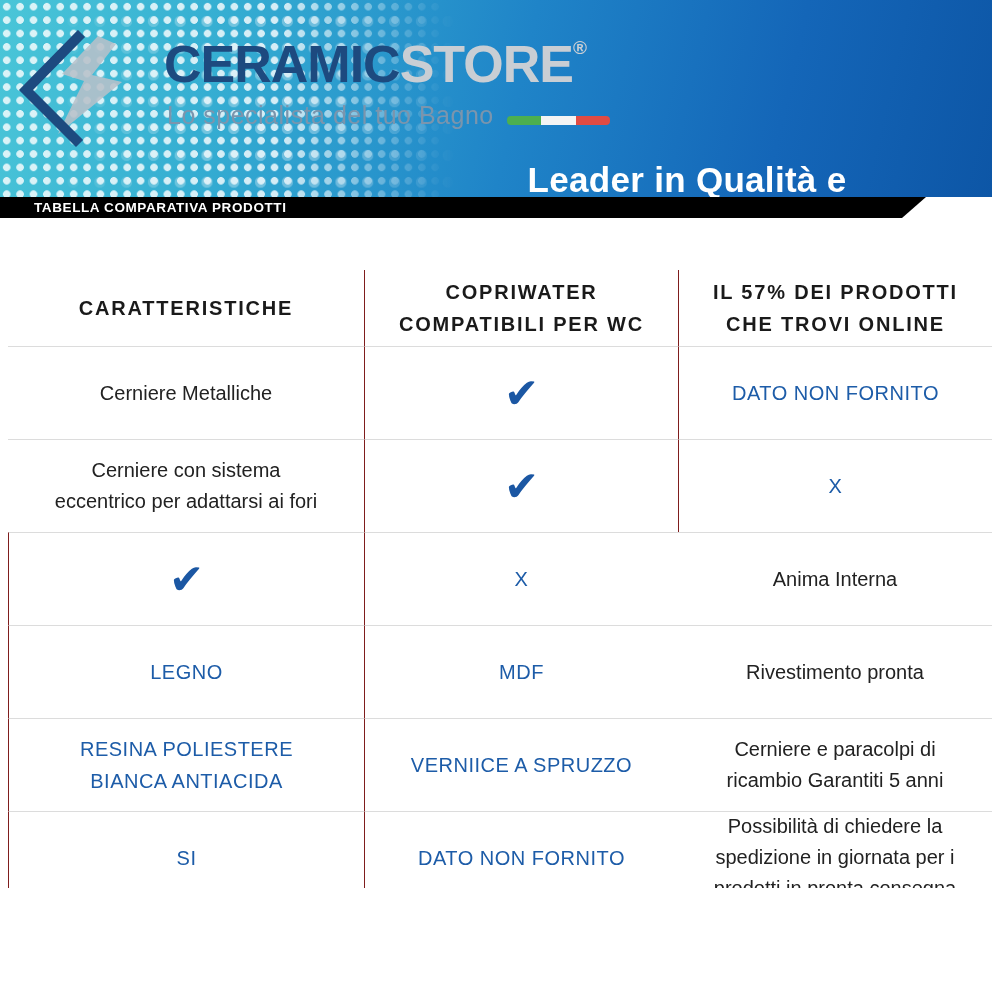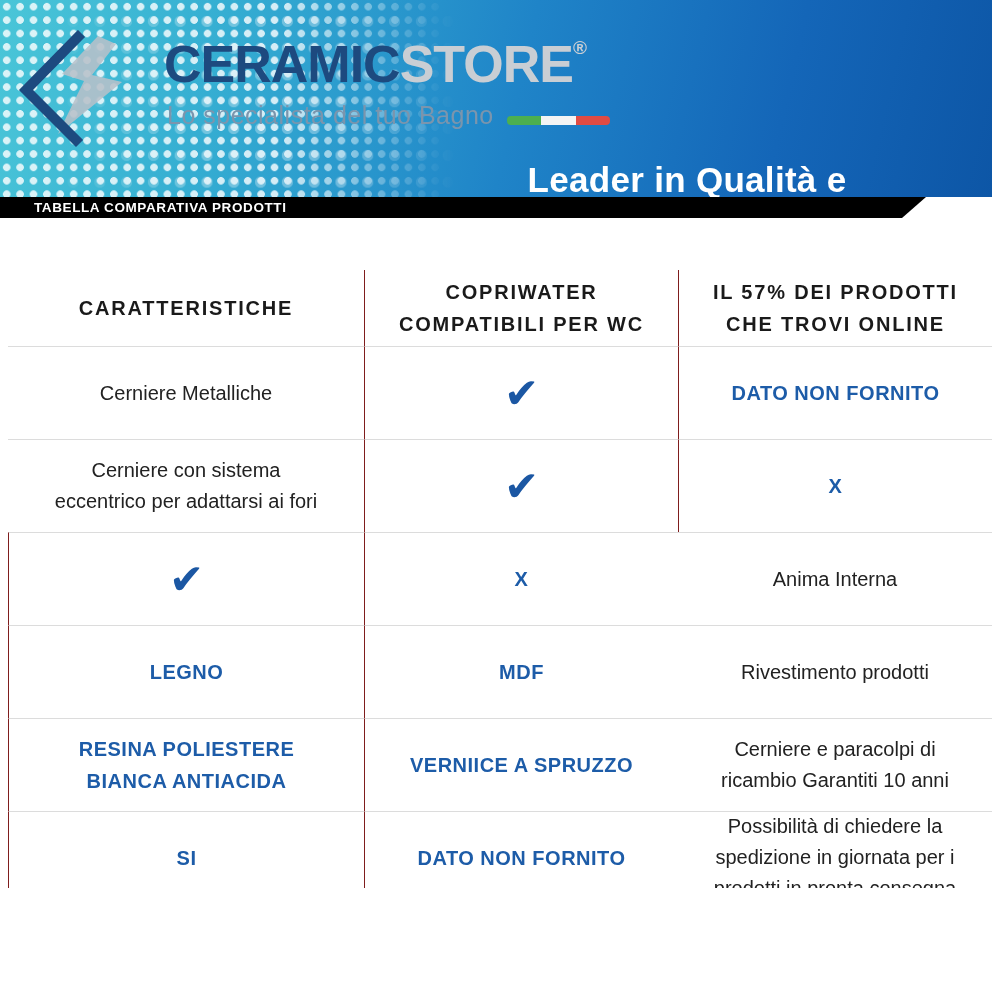--- a/index.html
+++ b/index.html
@@ -51,21 +51,21 @@
     position:absolute; left:8px; top:270px; width:984px;
     display:grid; grid-template-columns:356px 314px 314px;
     grid-template-rows:76px repeat(7,93px);
   }
   .cell { display:flex; align-items:center; justify-content:center; text-align:center; padding:0 22px; white-space:pre-line; }
   .c2, .c3 { border-left:1px solid #7f1d1d; }
   .data-row-cell { border-top:1px solid #dcdcdc; }
   .bottom-cell { border-bottom:1px solid #d9dde2; }
   .hcell { color:#1a1a1a; font-size:20px; font-weight:800; letter-spacing:1.8px; line-height:1.6; }
   .feature { color:#222; font-size:20px; font-weight:400; line-height:1.55; }
-  .value { color:#1d5ca8; font-size:20px; font-weight:700; letter-spacing:.5px; line-height:1.6; }
+  .value { color:#1d5ca8; font-size:20px; font-weight:400; letter-spacing:.5px; line-height:1.6; }
   .check { color:#1b57a3; font-size:42px; font-weight:700; letter-spacing:0; }
 </style>
 </head>
 <body>
 
 <div class="page">
 
   <header class="brand-header">
     <div class="halftone"></div>
     <div class="halftone2"></div>
@@ -111,27 +111,27 @@
     <div class="cell check c2 data-row-cell">✔</div>
     <div class="cell value c3 data-row-cell">X</div>
 
     <div class="cell check c2 data-row-cell">✔</div>
     <div class="cell value c3 data-row-cell">X</div>
 
     <div class="cell feature c1 data-row-cell">Anima Interna</div>
     <div class="cell value c2 data-row-cell">LEGNO</div>
     <div class="cell value c3 data-row-cell">MDF</div>
 
-    <div class="cell feature c1 data-row-cell">Rivestimento prodotti</div>
+    <div class="cell feature c1 data-row-cell">Rivestimento pronta</div>
     <div class="cell value c2 data-row-cell">RESINA POLIESTERE
 BIANCA ANTIACIDA</div>
     <div class="cell value c3 data-row-cell">VERNIICE A SPRUZZO</div>
 
     <div class="cell feature c1 data-row-cell">Cerniere e paracolpi di
-ricambio Garantiti 10 anni</div>
+ricambio Garantiti 5 anni</div>
     <div class="cell value c2 data-row-cell">SI</div>
     <div class="cell value c3 data-row-cell">DATO NON FORNITO</div>
 
     <div class="cell feature c1 data-row-cell bottom-cell">Possibilità di chiedere la
 spedizione in giornata per i
 prodotti in pronta consegna</div>
     <div class="cell value c2 data-row-cell bottom-cell">SI</div>
     <div class="cell value c3 data-row-cell bottom-cell">DATO NON FORNITO</div>
   </main>
 

